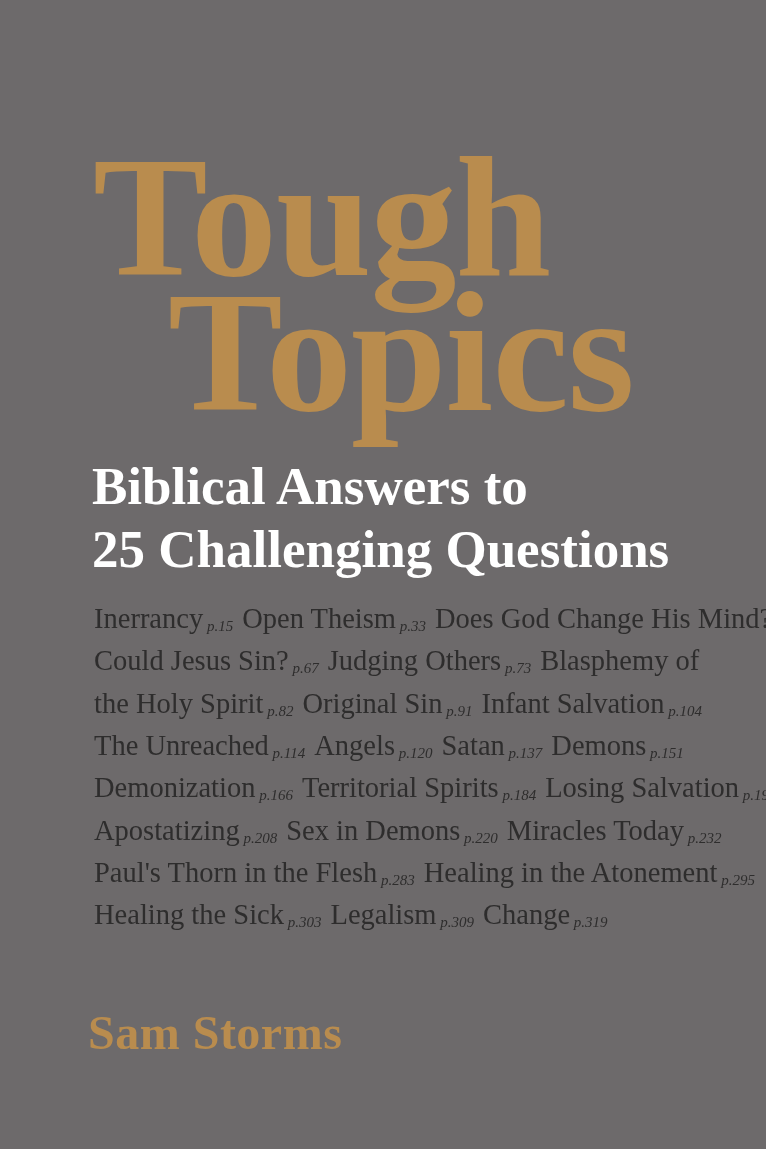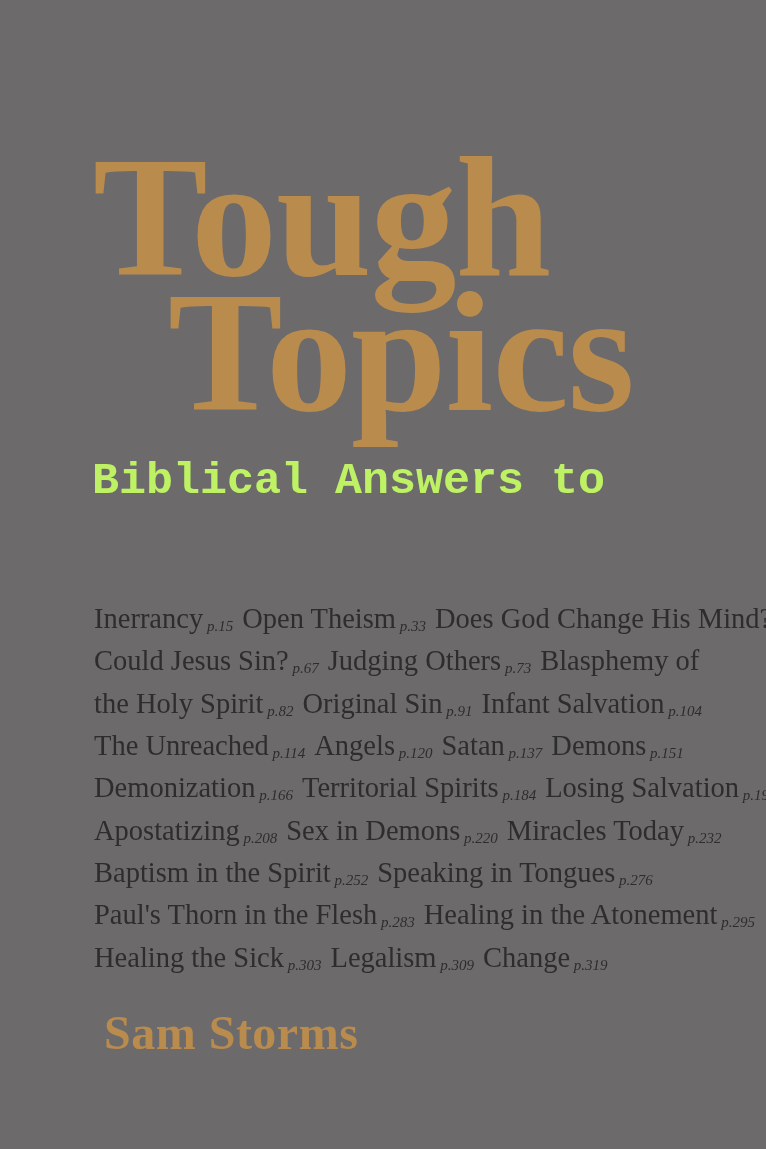--- a/index.html
+++ b/index.html
@@ -40,24 +40,24 @@
   .title-line-2 {
     font-size: 172px;
     margin-left: 80px;
     margin-top: -16px;
   }
   .subtitle {
     position: absolute;
     left: 92px;
     top: 455px;
     width: 640px;
-    color: #bef264;
-    font-family: Liberation Mono, monospace;
+    color: #ffffff;
+    font-family: Liberation Serif, serif;
     font-weight: 700;
-    font-size: 45px;
+    font-size: 53px;
     line-height: 1.18;
   }
   .topics {
     position: absolute;
     left: 94px;
     top: 598px;
     width: 620px;
     color: #2e2d2d;
     font-family: "Liberation Serif", serif;
     font-size: 28.5px;
@@ -76,50 +76,50 @@
     top: 3px;
     letter-spacing: 0px;
     font-style: italic;
   }
   .sep {
     display: inline-block;
     width: 9px;
   }
   .author {
     position: absolute;
-    left: 104px;
+    left: 88px;
     top: 1005px;
     color: #b98c4e;
     font-family: "Liberation Serif", serif;
     font-weight: 700;
     font-size: 48px;
     letter-spacing: 0.5px;
   }
 </style>
 </head>
 <body>
 
 <div class="cover">
 
   <div class="title-block">
     <div class="title-line title-line-1">Tough</div>
     <div class="title-line title-line-2">Topics</div>
   </div>
 
   <div class="subtitle">
     <div>Biblical Answers to</div>
+    <div>25 Challenging Questions</div>
   </div>
 
   <div class="topics" id="topics-list">
       <div class="topic-line"><span class="topic"><span>Inerrancy</span><span class="pg"> p.15</span></span><span class="sep">&nbsp;</span><span class="topic"><span>Open Theism</span><span class="pg"> p.33</span></span><span class="sep">&nbsp;</span><span class="topic"><span>Does God Change His Mind?</span></span></div>
       <div class="topic-line"><span class="topic"><span>Could Jesus Sin?</span><span class="pg"> p.67</span></span><span class="sep">&nbsp;</span><span class="topic"><span>Judging Others</span><span class="pg"> p.73</span></span><span class="sep">&nbsp;</span><span class="topic"><span>Blasphemy of</span></span></div>
       <div class="topic-line"><span class="topic"><span>the Holy Spirit</span><span class="pg"> p.82</span></span><span class="sep">&nbsp;</span><span class="topic"><span>Original Sin</span><span class="pg"> p.91</span></span><span class="sep">&nbsp;</span><span class="topic"><span>Infant Salvation</span><span class="pg"> p.104</span></span></div>
       <div class="topic-line"><span class="topic"><span>The Unreached</span><span class="pg"> p.114</span></span><span class="sep">&nbsp;</span><span class="topic"><span>Angels</span><span class="pg"> p.120</span></span><span class="sep">&nbsp;</span><span class="topic"><span>Satan</span><span class="pg"> p.137</span></span><span class="sep">&nbsp;</span><span class="topic"><span>Demons</span><span class="pg"> p.151</span></span></div>
       <div class="topic-line"><span class="topic"><span>Demonization</span><span class="pg"> p.166</span></span><span class="sep">&nbsp;</span><span class="topic"><span>Territorial Spirits</span><span class="pg"> p.184</span></span><span class="sep">&nbsp;</span><span class="topic"><span>Losing Salvation</span><span class="pg"> p.194</span></span></div>
       <div class="topic-line"><span class="topic"><span>Apostatizing</span><span class="pg"> p.208</span></span><span class="sep">&nbsp;</span><span class="topic"><span>Sex in Demons</span><span class="pg"> p.220</span></span><span class="sep">&nbsp;</span><span class="topic"><span>Miracles Today</span><span class="pg"> p.232</span></span></div>
-      <div class="topic-line"><span class="topic"><span>Baptism in the Spirit</span><span class="pg"> p.252</span></span><span class="sep">&nbsp;</span><span class="topic"><span>Speaking in Tongues</span><span class="pg"> p.276</span></span></div>
       <div class="topic-line"><span class="topic"><span>Paul's Thorn in the Flesh</span><span class="pg"> p.283</span></span><span class="sep">&nbsp;</span><span class="topic"><span>Healing in the Atonement</span><span class="pg"> p.295</span></span></div>
       <div class="topic-line"><span class="topic"><span>Healing the Sick</span><span class="pg"> p.303</span></span><span class="sep">&nbsp;</span><span class="topic"><span>Legalism</span><span class="pg"> p.309</span></span><span class="sep">&nbsp;</span><span class="topic"><span>Change</span><span class="pg"> p.319</span></span></div>
     </div>
 
   <div class="author">Sam Storms</div>
 
 </div>
 
 </body></html>

